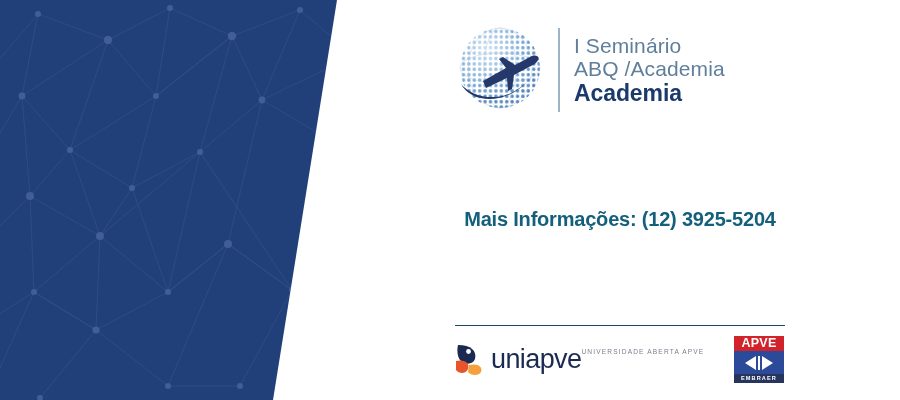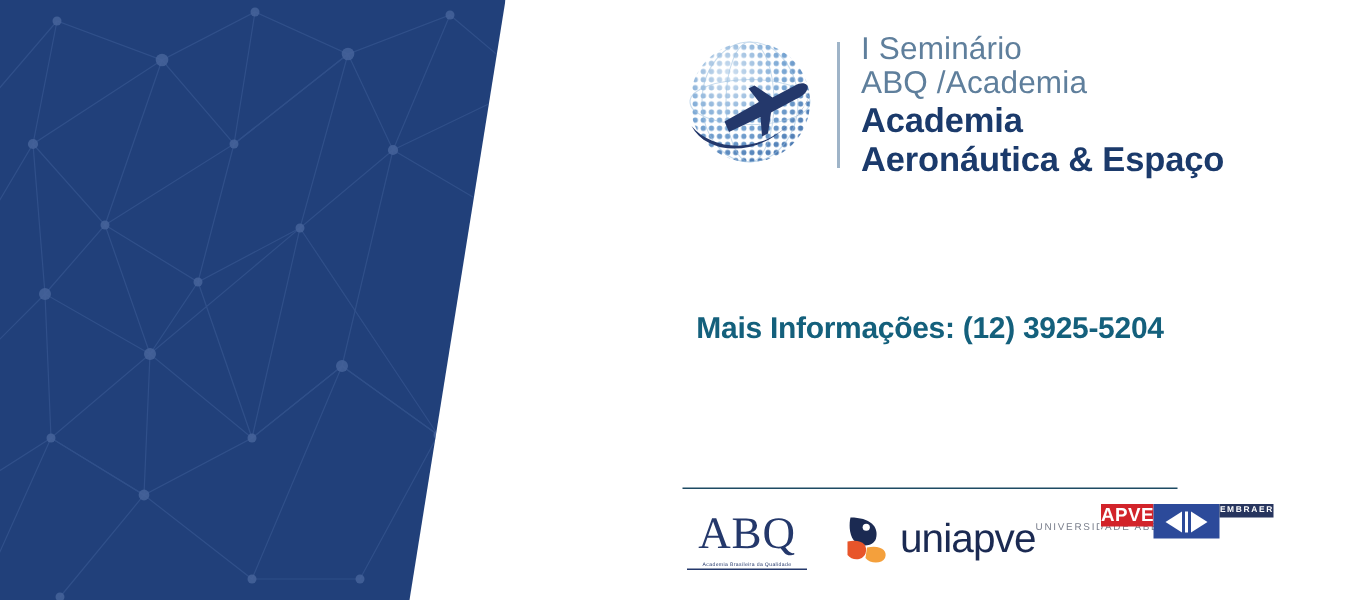--- a/index.html
+++ b/index.html
@@ -173,21 +173,21 @@
     letter-spacing: 1.15px;
     margin-top: 1px;
     white-space: nowrap;
   }
 
   
   .apve {
     width: 50px;
     height: 48px;
     display: flex;
-    flex-direction: row;
+    flex-direction: column;
     border: 1px solid #ffffff;
   }
   .apve-top {
     background: #d2232a;
     color: #ffffff;
     font-size: 12.5px;
     font-weight: bold;
     text-align: center;
     letter-spacing: 0.3px;
     line-height: 15px;
@@ -301,35 +301,29 @@
                  L64 57 L62 71 L58 73 L57 60 L36 70 Z" fill="#24386b"></path>
       </svg>
     </div>
 
     <div class="logo-divider"></div>
 
     <div class="logo-text">
       <span class="logo-line-light">I Seminário</span>
       <span class="logo-line-light">ABQ /Academia</span>
       <span class="logo-line-bold">Academia</span>
-      <span class="logo-line-bold">Aeronáutica &amp; Espaço</span>
     </div>
   </div>
 
   <div class="contact">Mais Informações: (12) 3925-5204</div>
 
   <div class="footer-rule"></div>
 
   <div class="sponsors">
 
-    <div class="abq">
-      <span class="abq-word">ABQ</span>
-      <span class="abq-sub">Academia Brasileira da Qualidade</span>
-      <span class="abq-rule"></span>
-    </div>
 
     <div class="uniapve">
       <svg class="uni-mark" viewBox="0 0 32 34">
         <path d="M3 2 C16 2, 22 8, 20 16 C18 22, 9 22, 5 17 C2 13, 2 6, 3 2 Z" fill="#1b2a52"></path>
         <circle cx="13.5" cy="8.5" r="2.4" fill="#ffffff"></circle>
         <path d="M1 18 C10 16, 15 20, 13 26 C11 31, 4 31, 1 27 Z" fill="#e8552a"></path>
         <path d="M14 22 C23 20, 28 24, 26 29 C24 33, 16 33, 13 29 Z" fill="#f4a03c"></path>
       </svg>
       <div class="uni-text">
         <span class="uni-word">uniapve</span>

